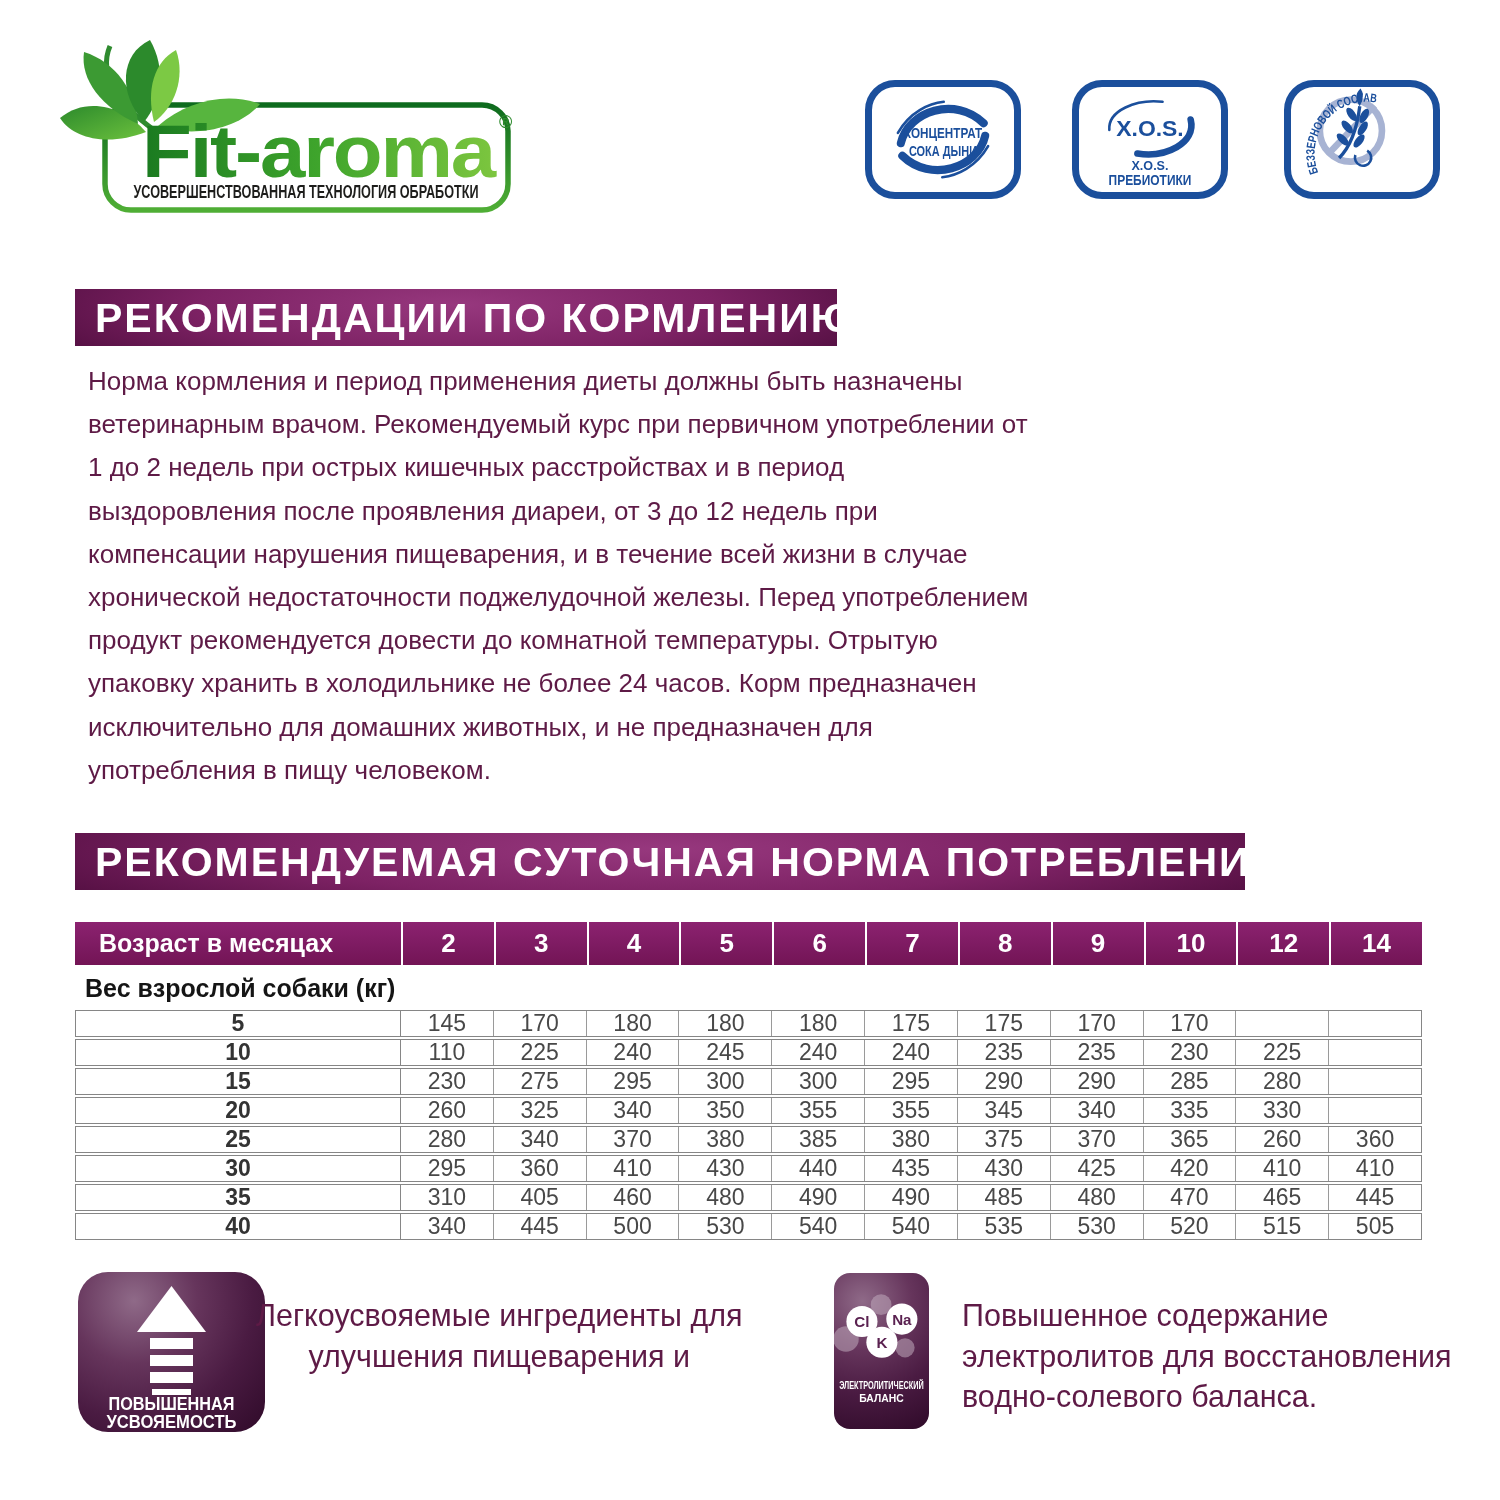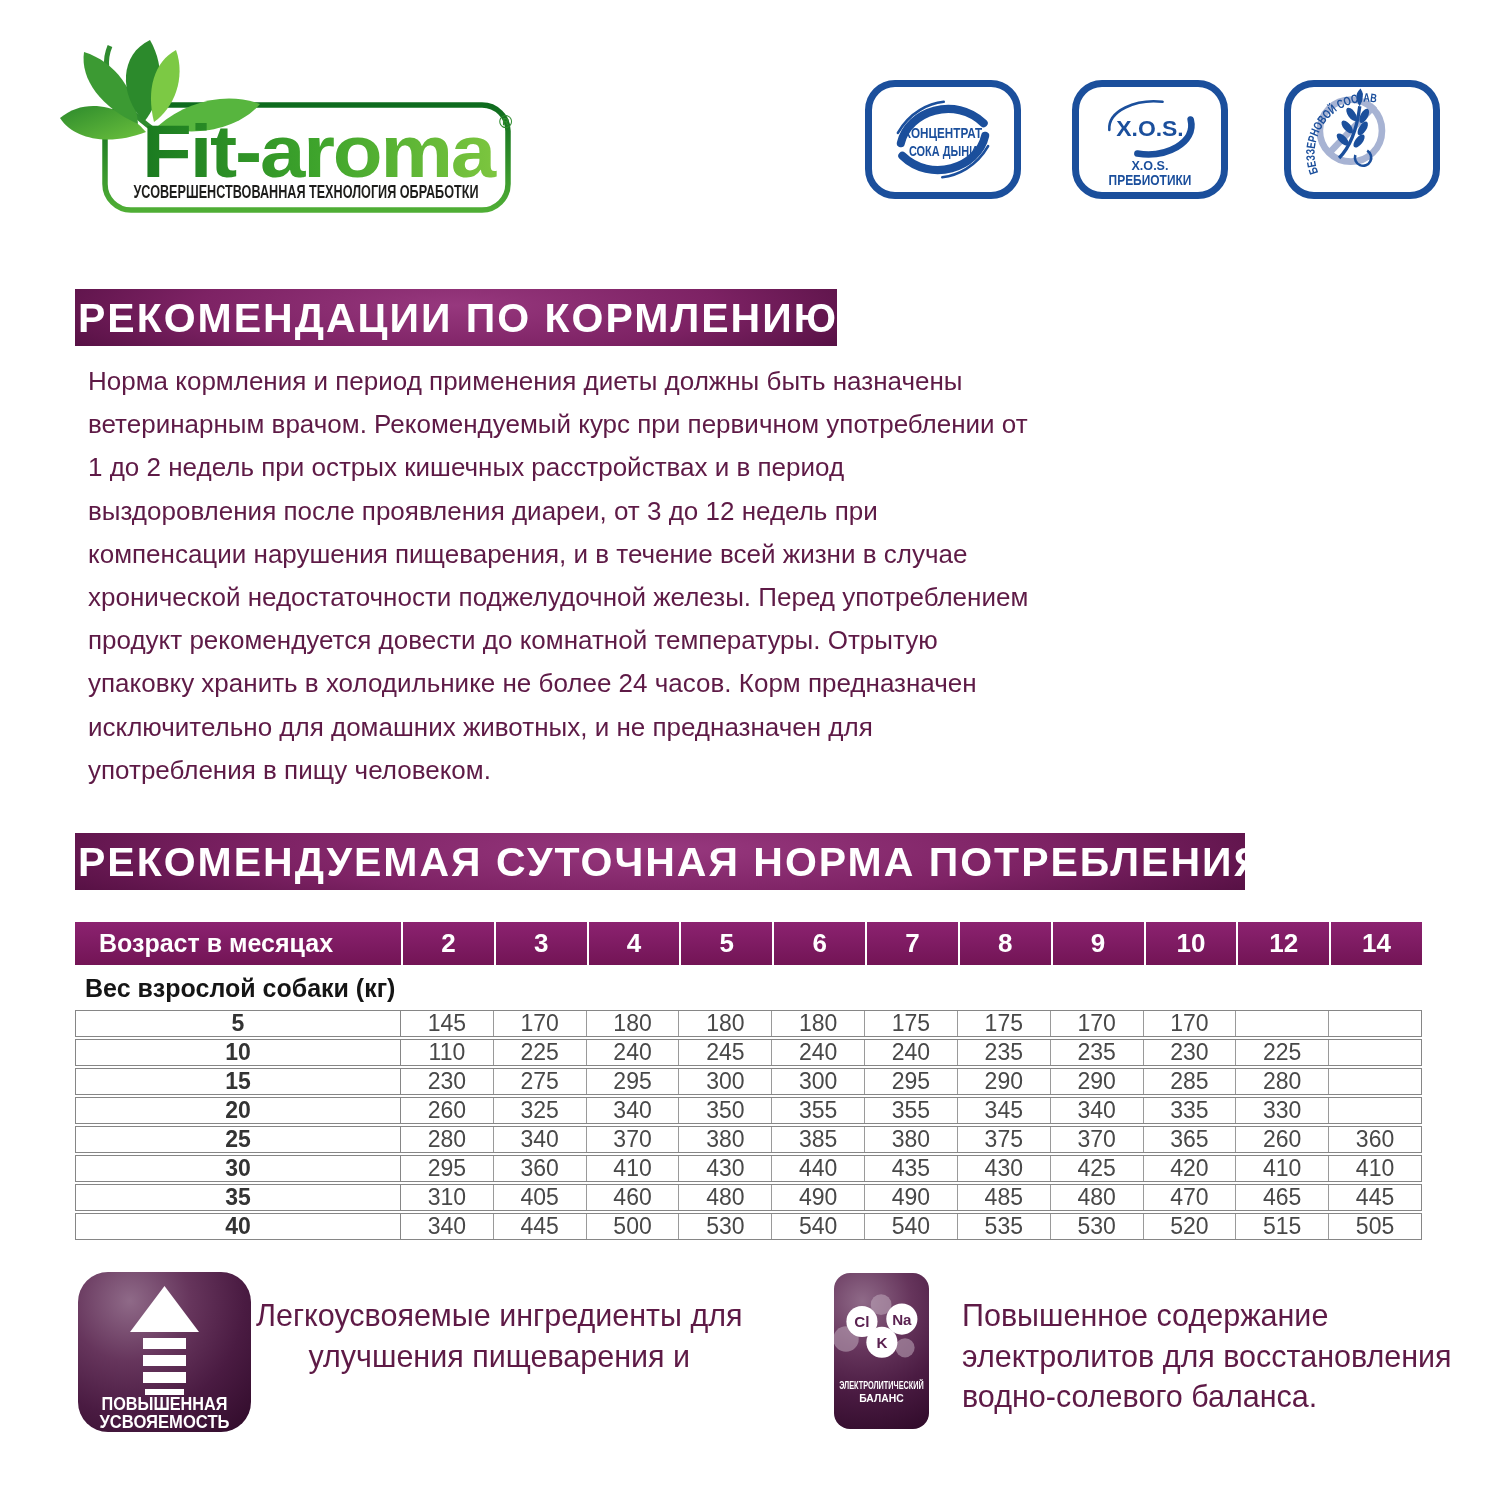--- a/index.html
+++ b/index.html
@@ -9,21 +9,21 @@
   .logo{position:absolute;left:58px;top:34px;width:460px;height:190px;}
   .logo svg{width:100%;height:100%;}
   
   .badge{position:absolute;top:80px;width:156px;height:119px;border:7px solid #1b4f9c;
          border-radius:30px;box-sizing:border-box;background:#fff;}
   #badge-melon{left:865px;}
   #badge-xos{left:1072px;}
   #badge-grainfree{left:1284px;}
   .badge svg{width:100%;height:100%;display:block;}
   
-  .band{position:absolute;height:57px;box-sizing:border-box;padding-left:3px;
+  .band{position:absolute;height:57px;box-sizing:border-box;padding-left:20px;
         color:#fff;font-weight:bold;font-size:41px;line-height:58px;letter-spacing:2px;
         background:radial-gradient(75% 190% at 50% 28%, #97387e 0%, #7d2264 45%, #5a1247 74%, #3a0a2f 100%);
         white-space:nowrap;overflow:hidden;}
   #band-feeding{left:75px;top:289px;width:762px;}
   #band-daily{left:75px;top:833px;width:1170px;}
   
   #feeding-lines{position:absolute;left:88px;top:360px;color:#5e1a46;font-size:26px;
         line-height:43.2px;font-weight:400;}
   
   .tbl{position:absolute;left:75px;top:922px;width:1347px;}
@@ -36,21 +36,21 @@
   .tbl-sub{margin:9px 0 7px 10px;font-size:25px;font-weight:bold;color:#151515;}
   .trow{display:flex;height:25px;border:1px solid #868686;margin-bottom:2px;background:#fff;}
   .tw{width:325px;border-right:1px solid #868686;font-weight:bold;font-size:23px;color:#333;
       text-align:center;line-height:25px;box-sizing:border-box;}
   .tc{flex:1;border-right:1px solid #9a9a9a;text-align:center;font-size:23px;color:#484848;
       line-height:25px;}
   .tc:last-child{border-right:none;}
   
   .feat-badge{position:absolute;
       background:radial-gradient(circle at 30% 18%, #8f6a88 0%, #66355c 34%, #4a1b42 64%, #2f0a29 100%);}
-  #feat1-badge{left:78px;top:1272px;width:173px;height:160px;border-radius:30px;text-align:center;}
+  #feat1-badge{left:78px;top:1272px;width:187px;height:160px;border-radius:30px;text-align:center;}
   #feat2-badge{left:834px;top:1273px;width:95px;height:156px;border-radius:16px;}
   .feat-badge svg{width:100%;height:100%;display:block;}
   .feat-text{position:absolute;color:#5e1a46;font-size:30.5px;line-height:40.5px;}
   #feat1-text{left:256px;top:1295px;text-align:center;}
   #feat2-text{left:962px;top:1295px;}
 </style>
 </head>
 <body>
 
 <div class="page">

